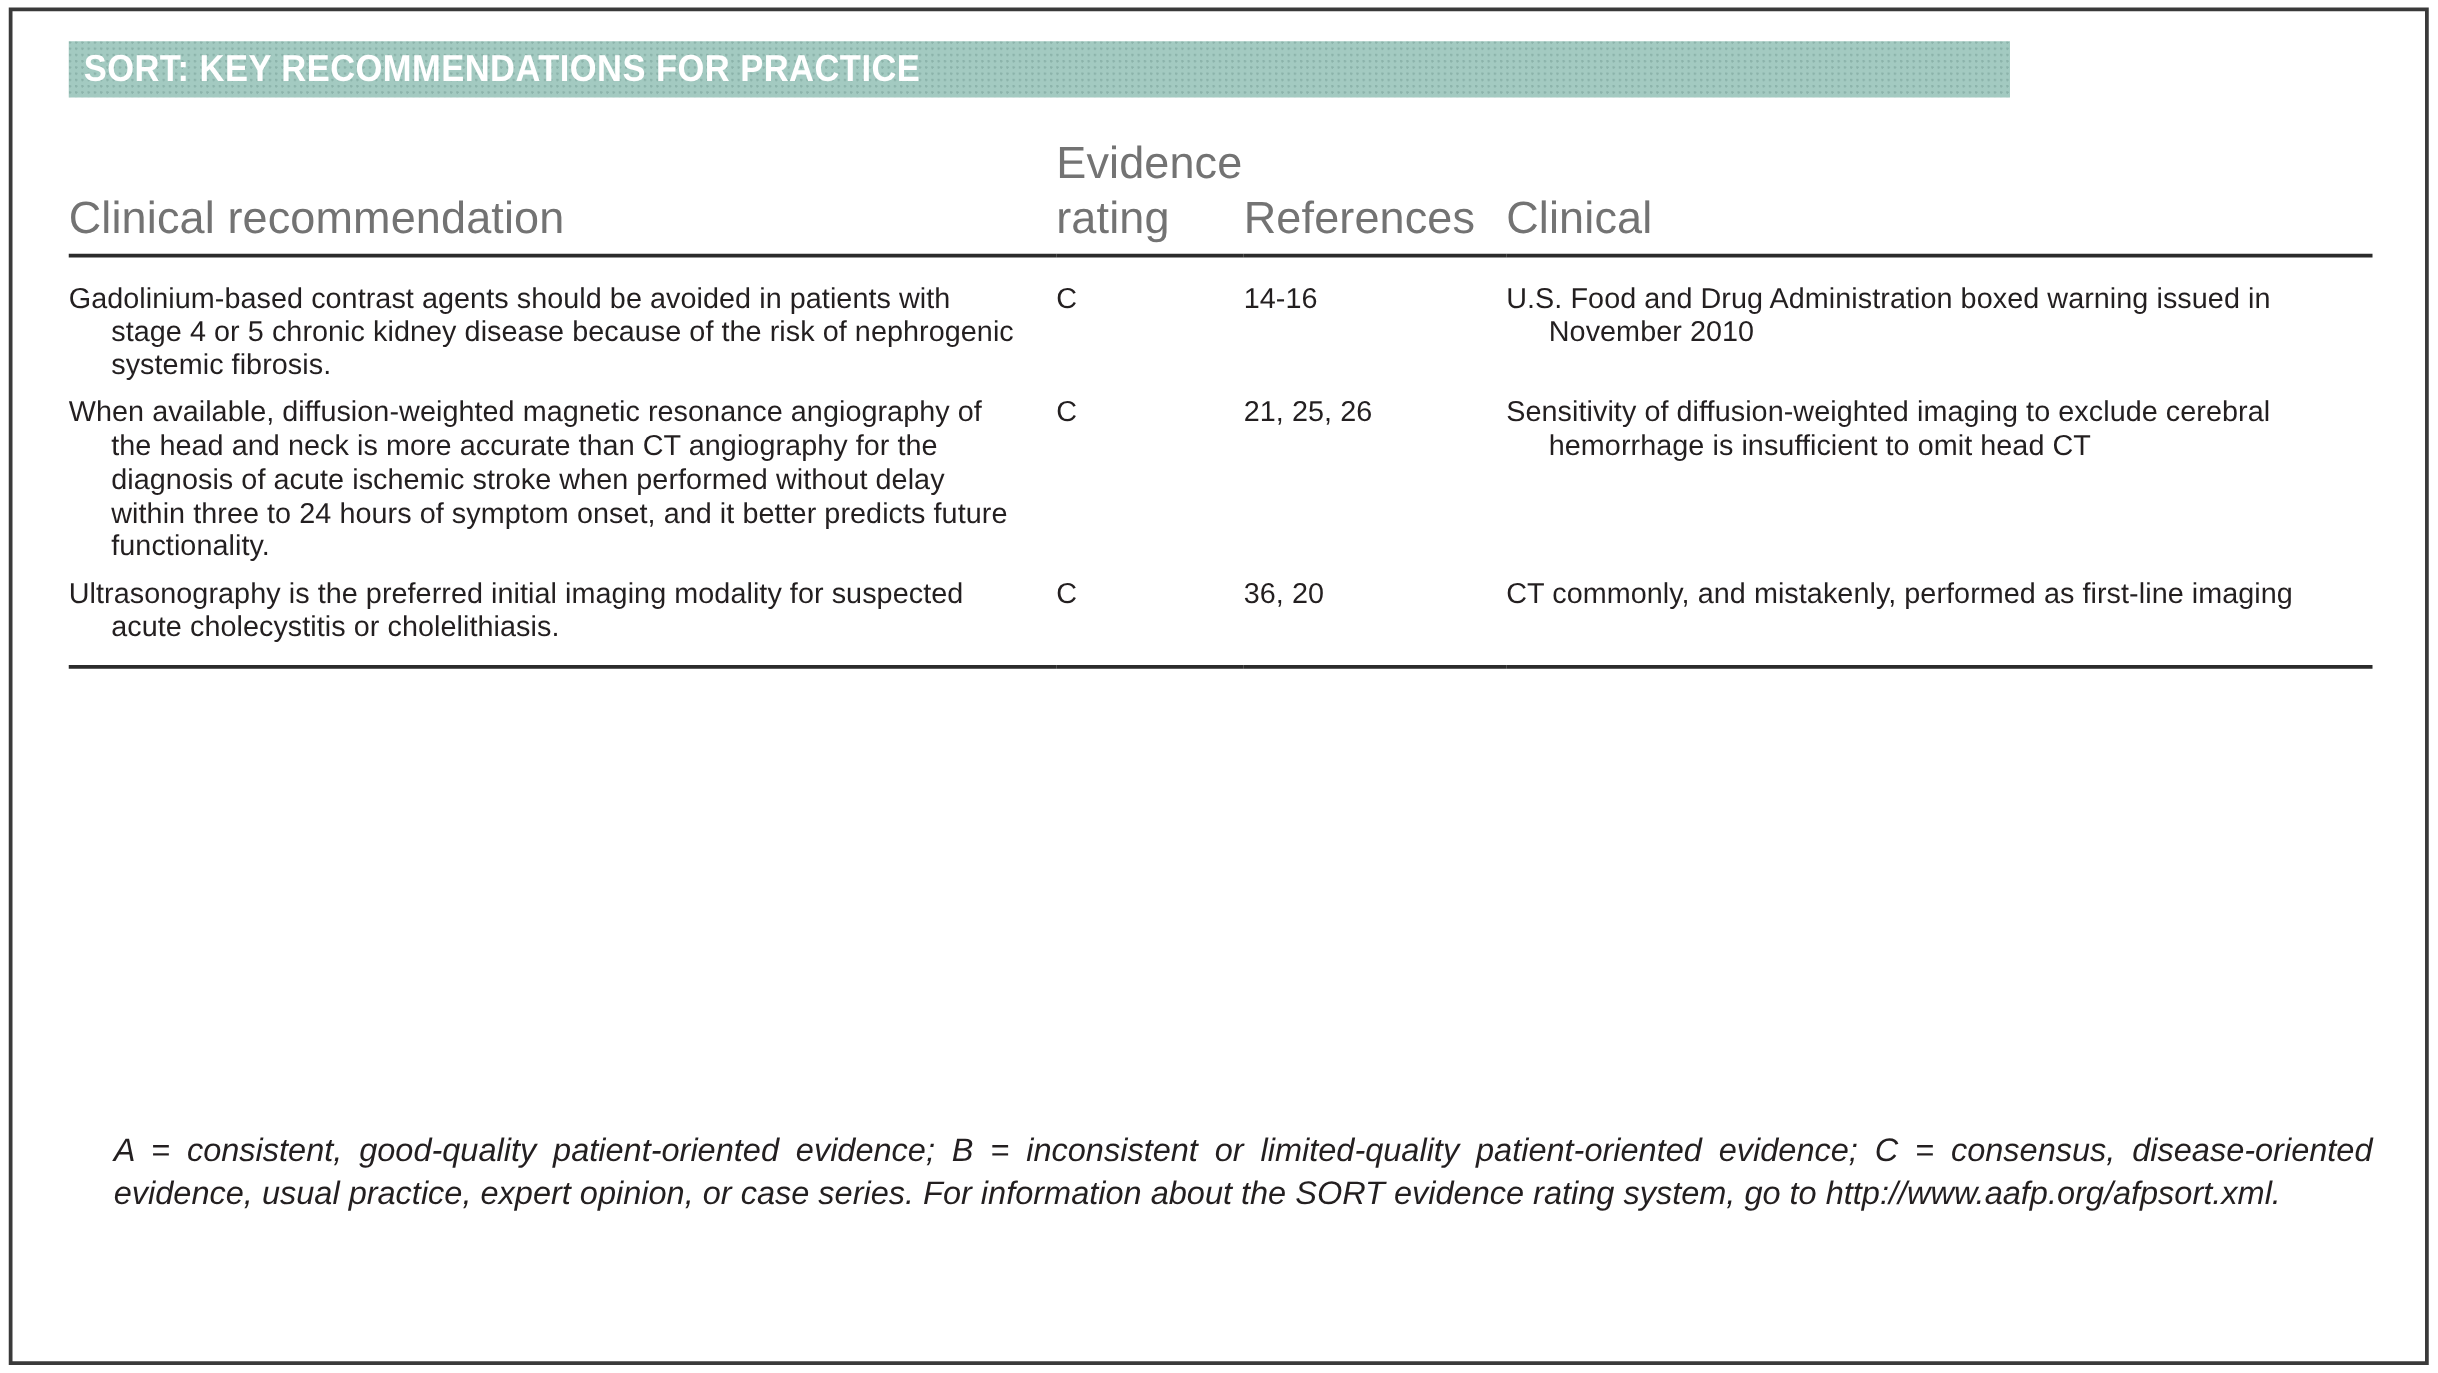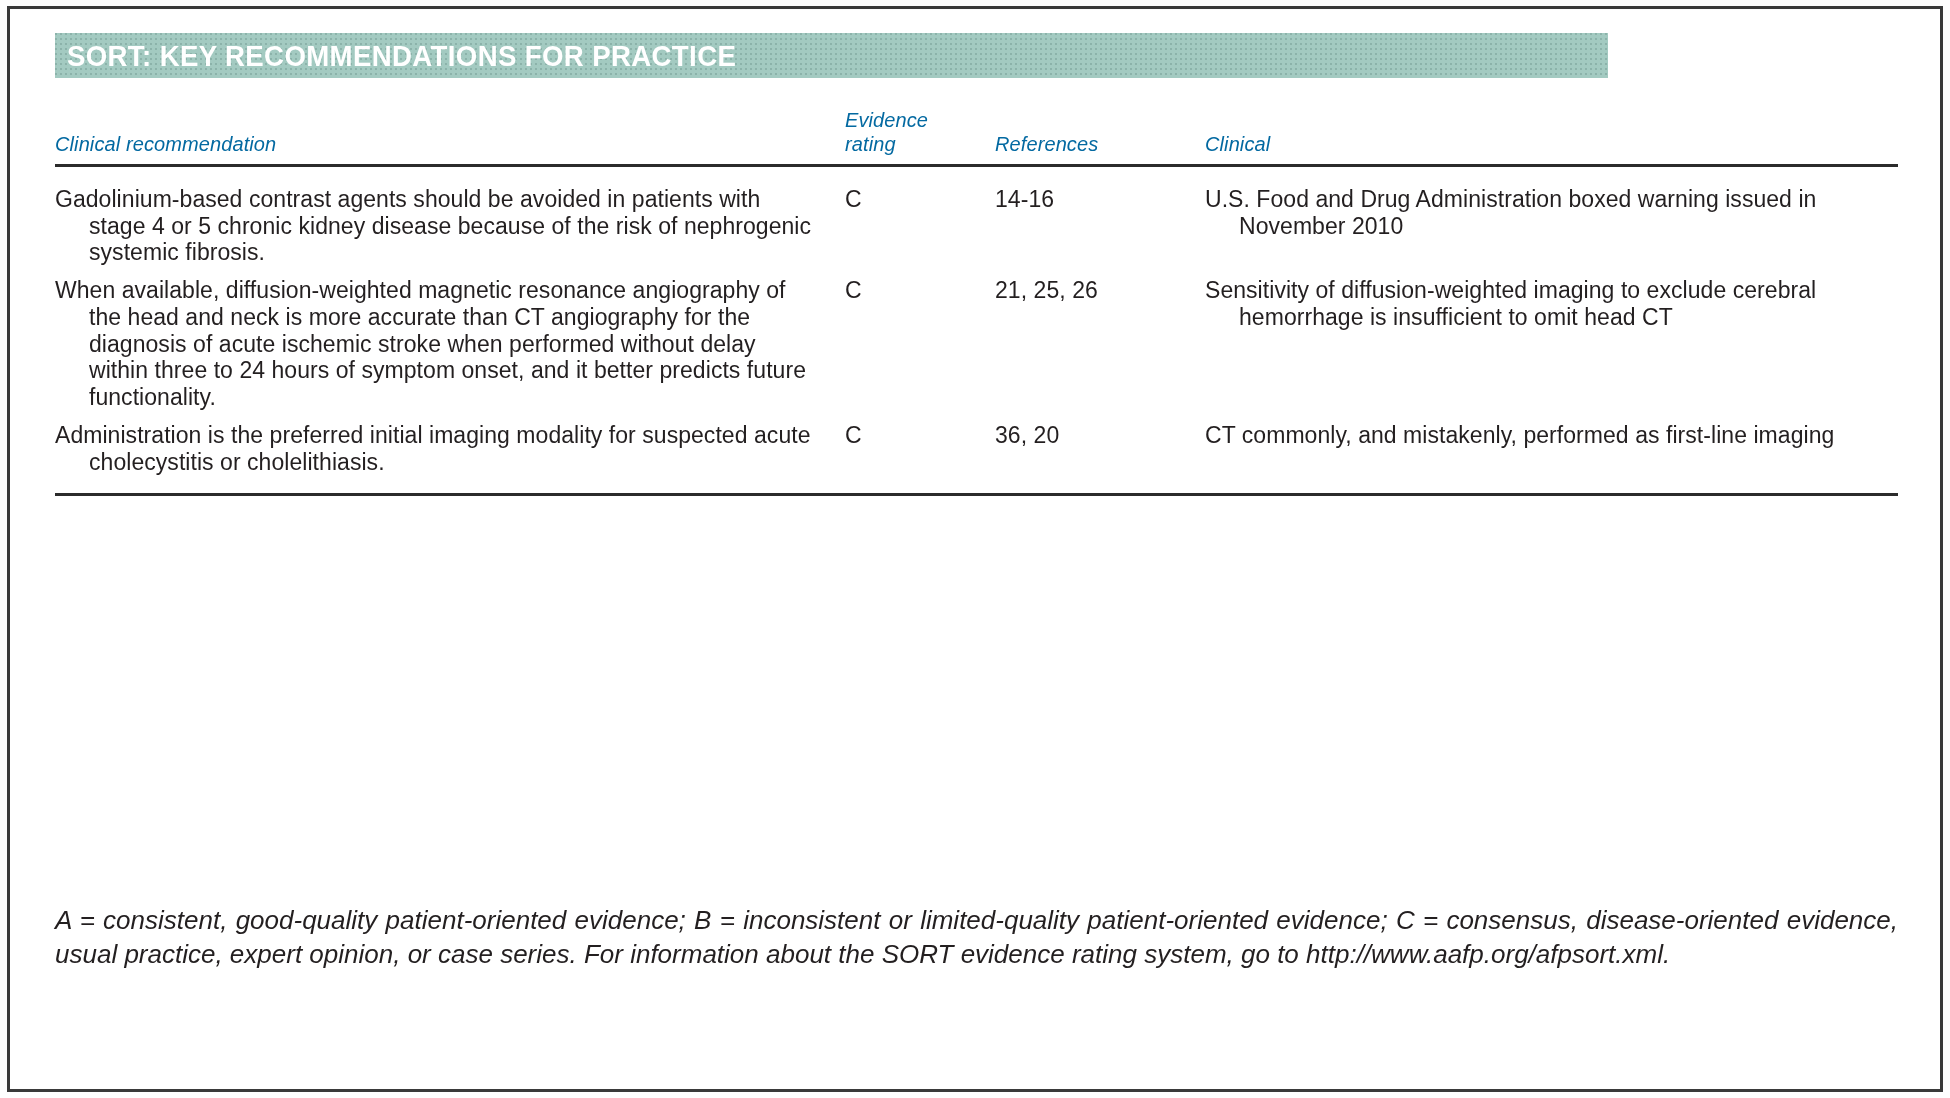--- a/index.html
+++ b/index.html
@@ -80,28 +80,27 @@
     border-collapse: collapse;
     width: 1843px;
     table-layout: fixed;
   }
   table.sort-table col.c-rec     { width: 790px; }
   table.sort-table col.c-rating  { width: 150px; }
   table.sort-table col.c-refs    { width: 210px; }
   table.sort-table col.c-comm    { width: 693px; }
 
   thead th {
-    font-style: italic;
     font-weight: normal;
-    font-size: 20px;
+    font-size: 36px;
     line-height: 1.22;
     text-align: left;
     vertical-align: bottom;
     padding: 0 0 7px 0;
-    color: #0369a1;
+    color: #737373;
     letter-spacing: 0.1px;
   }
   thead th .hdr-in { display: block; }
 
   thead tr.hdr-row th { border-bottom: 3.5px solid #2b2b2b; }
 
   tbody td {
     font-size: 23px;
     line-height: 1.165;
     vertical-align: top;
@@ -141,21 +140,21 @@
     width: 1843px;
   }
   .fn {
     font-style: italic;
     font-size: 26px;
     line-height: 1.30;
     color: #231f20;
     margin: 0 0 22px 0;
   }
   .fn.justify { text-align: justify; }
-  .fn:last-child { margin-bottom: 0; }
+  .fn:last-child { margin-bottom: 0; margin-left: 36px; }
 </style>
 </head>
 <body>
 
 <div class="page">
   <div class="page-frame"></div>
 
   <div class="title-bar">
     <div class="title-text">SORT: KEY RECOMMENDATIONS FOR PRACTICE</div>
   </div>
@@ -201,21 +200,21 @@
             <div class="hang">When available, diffusion-weighted magnetic resonance angiography of the head and neck is more accurate than CT angiography for the diagnosis of acute ischemic stroke when performed without delay within three to 24 hours of symptom onset, and it better predicts future functionality.</div>
           </td>
           <td class="rating">C</td>
           <td class="refs">21, 25, 26</td>
           <td class="comm">
             <div class="hang-r">Sensitivity of diffusion-weighted imaging to exclude cerebral hemorrhage is insufficient to omit head CT</div>
           </td>
         </tr>
         <tr>
           <td class="rec">
-            <div class="hang">Administration is the preferred initial imaging modality for suspected acute cholecystitis or cholelithiasis.</div>
+            <div class="hang">Ultrasonography is the preferred initial imaging modality for suspected acute cholecystitis or cholelithiasis.</div>
           </td>
           <td class="rating">C</td>
           <td class="refs">36, 20</td>
           <td class="comm">
             <div class="hang-r">CT commonly, and mistakenly, performed as first-line imaging</div>
           </td>
         </tr>
       </tbody>
     </table>
   </div>

